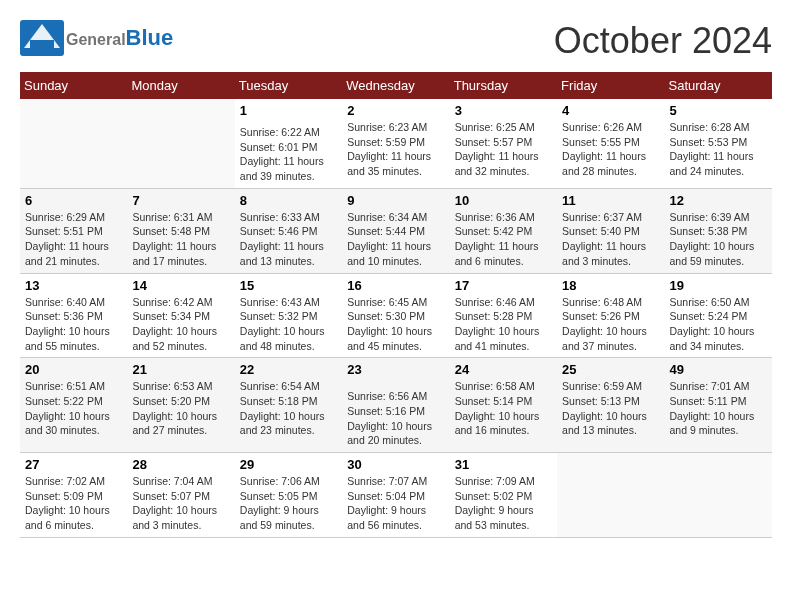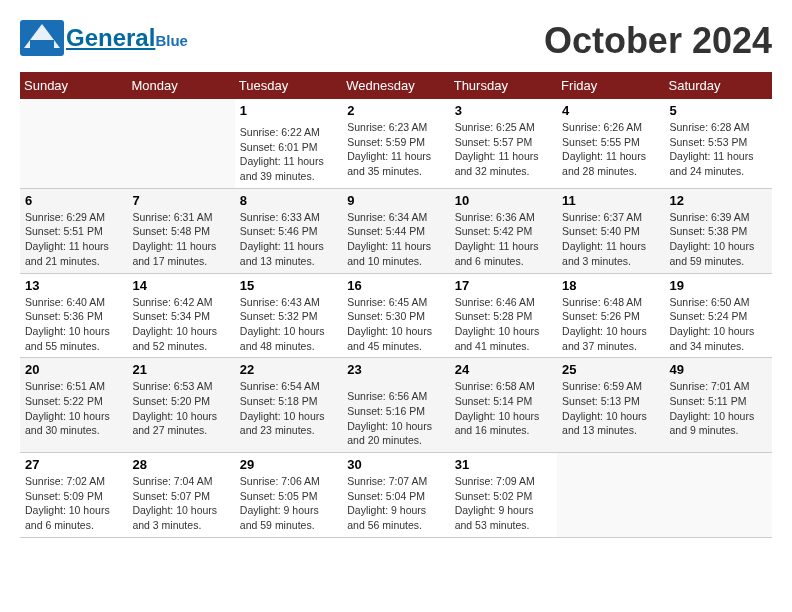--- a/index.html
+++ b/index.html
@@ -24,21 +24,21 @@
     .logo-text {
       display: flex;
       align-items: center;
       gap: 2px;
     }
     .title-block {
       text-align: right;
     }
     .month-title {
       font-size: 36px;
-      font-weight: bold;
+      font-weight: normal;
       color: #333;
     }
     .location {
       font-size: 16px;
       color: #555;
     }
     table {
       width: 100%;
       border-collapse: collapse;
       font-size: 11px;
@@ -86,21 +86,21 @@
 
 <div class="header">
   <div class="logo">
     <div class="logo-text">
       <svg width="44" height="36" viewBox="0 0 44 36">
         <rect x="0" y="0" width="44" height="36" rx="3" fill="#1a6eb5"></rect>
         <polygon points="22,4 40,28 4,28" fill="white" opacity="0.9"></polygon>
         <rect x="10" y="20" width="24" height="8" fill="#1a6eb5"></rect>
       </svg>
       <div>
-        <span style="font-size:24px;font-weight:bold;color:#0369a1;text-decoration:underline;">General</span><span style="font-size:15px;font-weight:bold;color:#1a6eb5;">Blue</span>
+        <span style="font-size:16px;font-weight:bold;color:#737373;">General</span><span style="font-size:22px;font-weight:bold;color:#1a6eb5;">Blue</span>
       </div>
     </div>
   </div>
   <div class="title-block">
     <div class="month-title">October 2024</div>
   </div>
 </div>
 
 <table>
   <thead>

